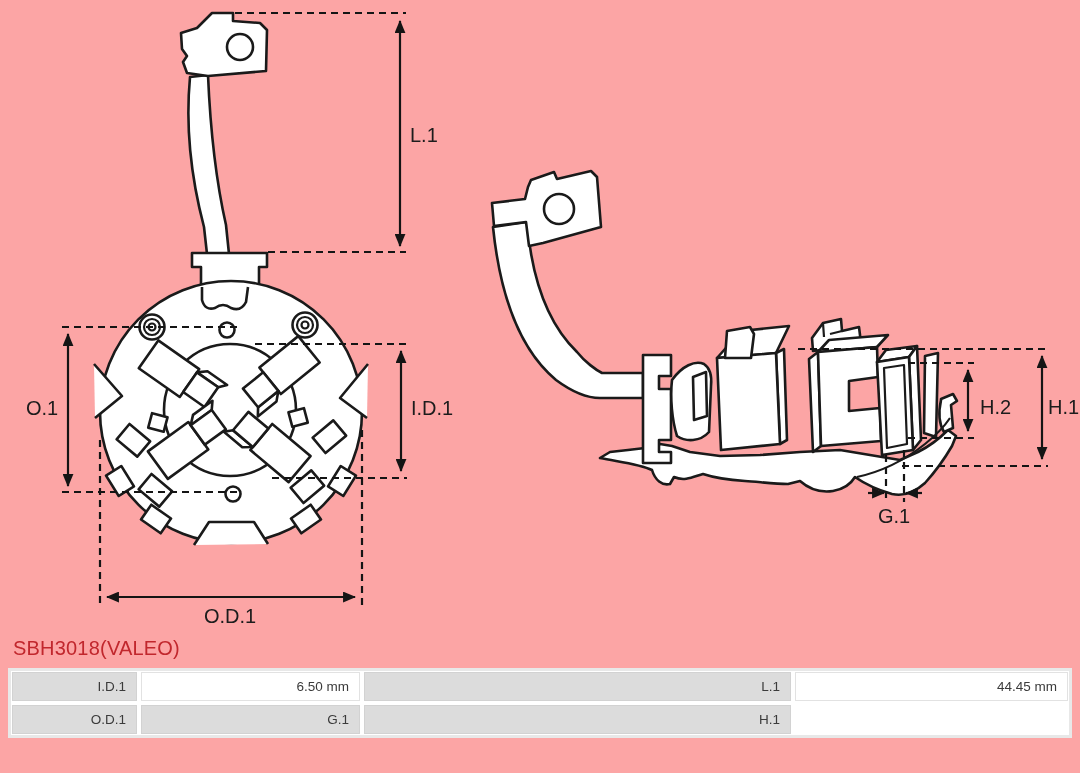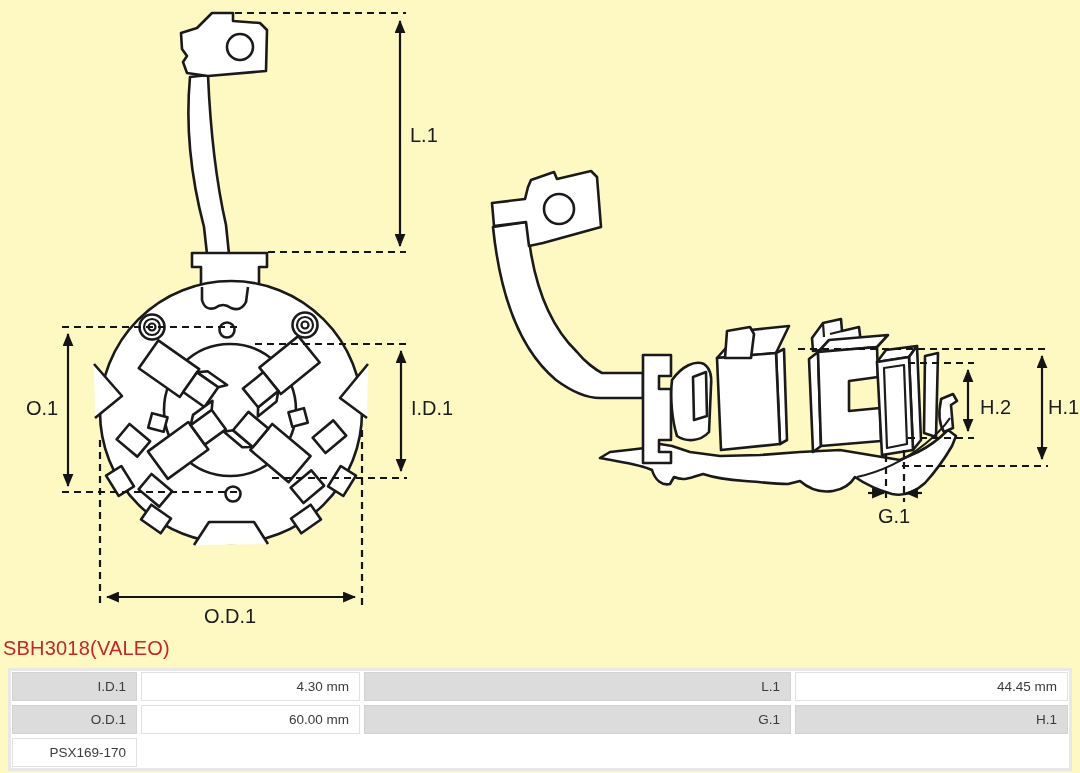--- a/index.html
+++ b/index.html
@@ -1,24 +1,24 @@
 <!DOCTYPE html>
 <html><head>
 <meta charset="utf-8">
 <style>
   html,body{margin:0;padding:0;background:#fff;}
-  #page{position:relative;width:1080px;height:773px;background:#fef9c3;overflow:hidden;
+  #page{position:relative;width:1080px;height:773px;background:#fca5a5;overflow:hidden;
         font-family:"Liberation Sans",sans-serif;}
   #drawing{position:absolute;left:0;top:0;}
   .outline{fill:#ffffff;stroke:#1a1a1a;stroke-width:2.6;stroke-linejoin:round;}
   .thin{fill:none;stroke:#1a1a1a;stroke-width:2.2;stroke-linejoin:round;}
   .dash{fill:none;stroke:#141414;stroke-width:2.2;stroke-dasharray:7 5;}
   .dim{fill:none;stroke:#141414;stroke-width:2.2;}
   .dimlabel{font-family:"Liberation Sans",sans-serif;font-size:20px;fill:#1c1c1c;}
-  #title{position:absolute;left:3px;top:637px;font-size:20px;color:#c1272d;
+  #title{position:absolute;left:13px;top:637px;font-size:20px;color:#c1272d;
          font-weight:400;letter-spacing:.2px;}
   #spec-table{position:absolute;left:8px;top:668px;width:1064px;box-sizing:border-box;
         border:3px solid #e8e8e8;background:#ffffff;padding:1px;
         display:grid;grid-template-columns:125px 219px 427px 1fr;gap:4px;}
   .cell{height:29px;display:flex;align-items:center;justify-content:flex-end;
         padding-right:10px;font-size:13.5px;color:#3b3b3b;box-sizing:border-box;}
   .lab{background:#dcdcdc;border:1px solid #d2d2d2;}
   .val{background:#ffffff;border:1px solid #e2e2e2;}
 </style>
 </head>
@@ -178,25 +178,23 @@
       <line class="dim" x1="868" y1="493" x2="884" y2="493" marker-end="url(#arr)"></line>
       <line class="dim" x1="922" y1="493" x2="906" y2="493" marker-end="url(#arr)"></line>
       <text class="dimlabel" x="894" y="523" text-anchor="middle">G.1</text>
     </g>
   </svg>
 
   <div id="title">SBH3018(VALEO)</div>
 
   <div id="spec-table">
     <div class="cell lab">I.D.1</div>
-    <div class="cell val">4.30 mm</div>
+    <div class="cell val">6.50 mm</div>
     <div class="cell lab">L.1</div>
     <div class="cell val">44.45 mm</div>
 
     <div class="cell lab">O.D.1</div>
-    <div class="cell val">60.00 mm</div>
     <div class="cell lab">G.1</div>
 
     <div class="cell lab">H.1</div>
-    <div class="cell val">PSX169-170</div>
   </div>
 
 </div>
 
 </body></html>

